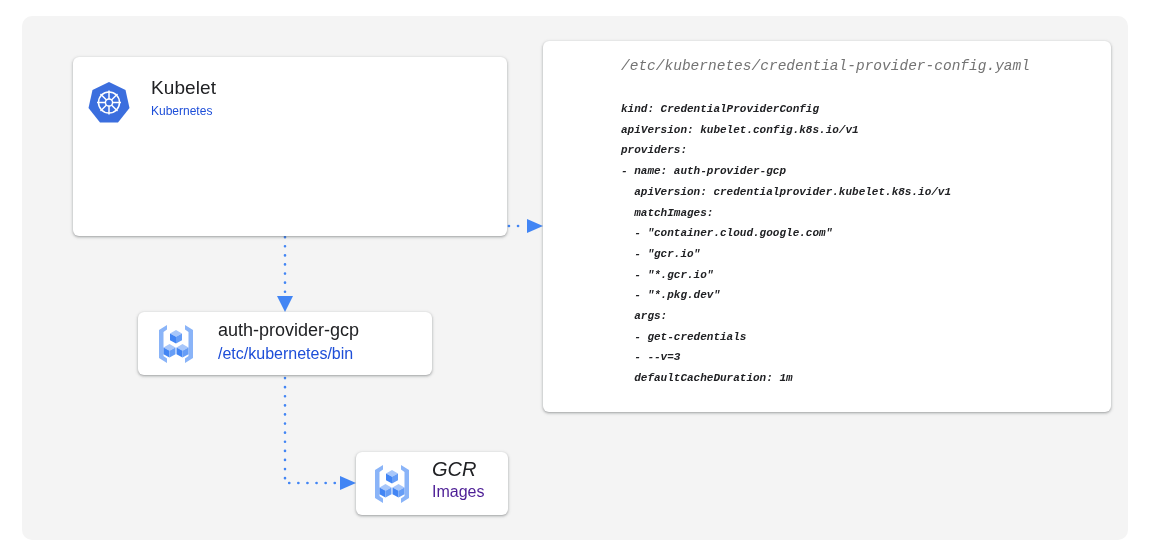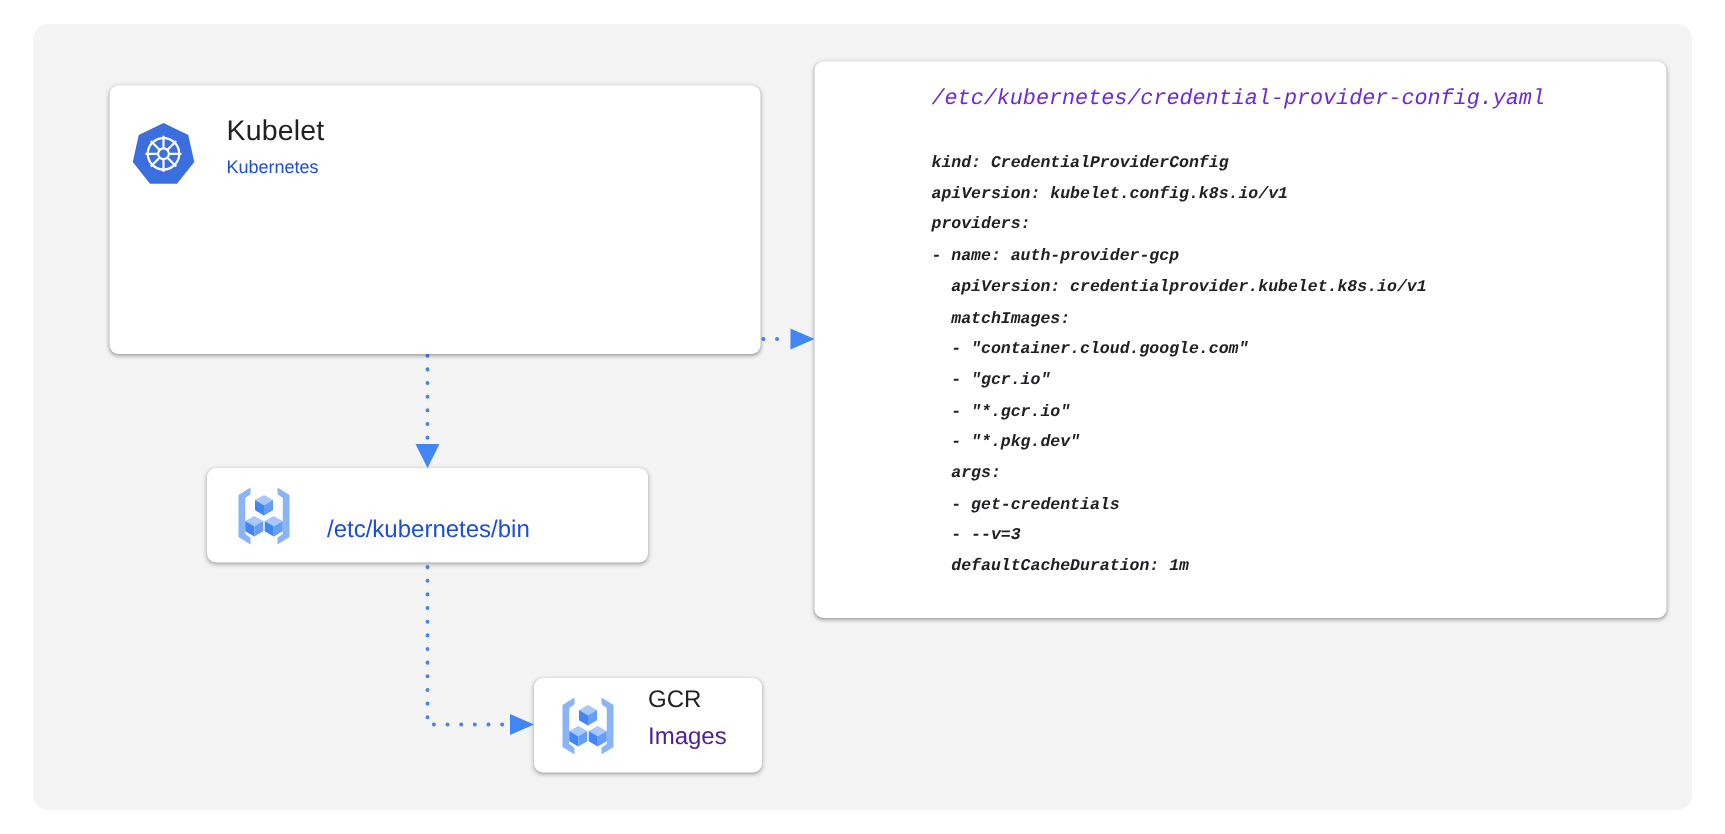--- a/index.html
+++ b/index.html
@@ -121,22 +121,23 @@
     position: absolute;
     left: 12px;
     top: 8px;
     width: 48px;
     height: 48px;
   }
   #gcr-title {
     position: absolute;
     left: 76px;
     top: 6px;
-    font-size: 16px;
-    color: #202124;
+    font-size: 20px;
+    color: #202124;
+    font-style: italic;
   }
   #gcr-subtitle {
     position: absolute;
     left: 76px;
     top: 31px;
     font-size: 16px;
     color: #4c1d95;
   }
 
   
@@ -146,21 +147,21 @@
     width: 568px;
     height: 371px;
   }
   #yaml-path {
     position: absolute;
     left: 78px;
     top: 17px;
     font-family: "Liberation Mono", "DejaVu Sans Mono", monospace;
     font-style: italic;
     font-size: 14.5px;
-    color: #6d28d9;
+    color: #737373;
     white-space: pre;
   }
   #yaml-body {
     position: absolute;
     left: 78px;
     top: 58px;
     font-family: "Liberation Mono", "DejaVu Sans Mono", monospace;
     font-style: italic;
     font-weight: bold;
     font-size: 11px;
@@ -236,20 +237,21 @@
       <polygon points="17.5,24 23.5,27.4 17.5,30.8 11.5,27.4" fill="#A8C7FA"></polygon>
       <polygon points="11.5,27.4 17.5,30.8 17.5,37.6 11.5,34.2" fill="#4285F4"></polygon>
       <polygon points="23.5,27.4 23.5,34.2 17.5,37.6 17.5,30.8" fill="#669DF6"></polygon>
     </g>
     <g>
       <polygon points="30.5,24 36.5,27.4 30.5,30.8 24.5,27.4" fill="#A8C7FA"></polygon>
       <polygon points="24.5,27.4 30.5,30.8 30.5,37.6 24.5,34.2" fill="#4285F4"></polygon>
       <polygon points="36.5,27.4 36.5,34.2 30.5,37.6 30.5,30.8" fill="#669DF6"></polygon>
     </g>
   </svg>
+  <div id="authprovider-title">auth-provider-gcp</div>
   <div id="authprovider-subtitle">/etc/kubernetes/bin</div>
 </div>
 
 <div class="card" id="gcr-card">
   <svg id="gcr-icon" viewBox="0 0 48 48">
     <path d="M15 5 L7 10 L7 38 L15 43 L15 38.5 L11.5 36 L11.5 12 L15 9.5 Z" fill="#8AB4F8"></path>
     <path d="M33 5 L41 10 L41 38 L33 43 L33 38.5 L36.5 36 L36.5 12 L33 9.5 Z" fill="#8AB4F8"></path>
     <g>
       <polygon points="24,10 30,13.4 24,16.8 18,13.4" fill="#A8C7FA"></polygon>
       <polygon points="18,13.4 24,16.8 24,23.6 18,20.2" fill="#4285F4"></polygon>

